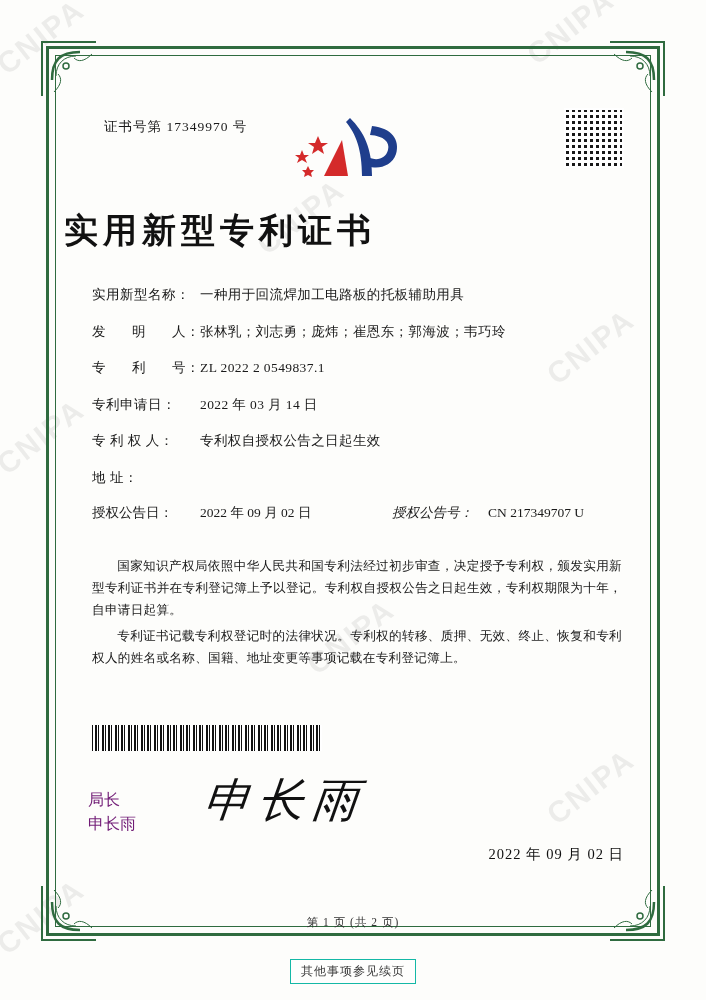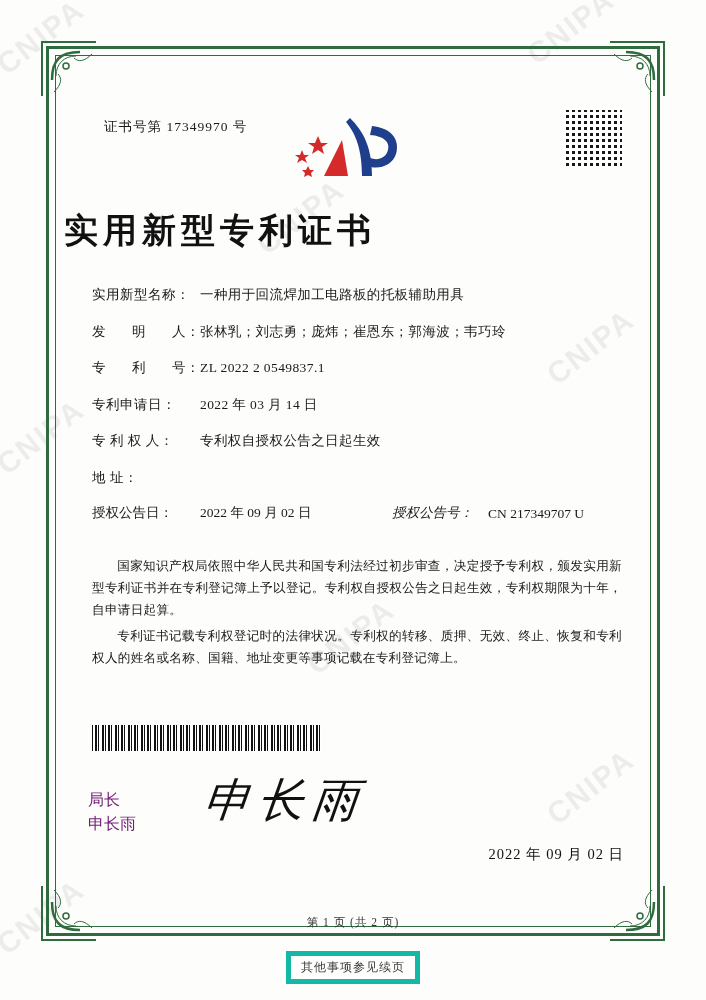--- a/index.html
+++ b/index.html
@@ -152,21 +152,21 @@
     display: block;
     margin-top: 3px;
   }
 
   .two-col {
     display: flex;
     margin-bottom: 14px;
   }
   .two-col .col {
     display: flex;
-    align-items: flex-end;
+    align-items: center;
   }
   .two-col .col.left { width: 300px; flex: 0 0 300px; }
   .two-col .col .lb { width: 108px; flex: 0 0 108px; }
   .two-col .col.right .lb { width: 96px; flex: 0 0 96px; font-style: italic; }
 
   .paras {
     position: absolute;
     left: 28px;
     right: 20px;
     top: 485px;
@@ -228,21 +228,21 @@
     letter-spacing: 1px;
   }
 
   .footer-stamp {
     position: absolute;
     left: 50%;
     transform: translateX(-50%);
     bottom: 16px;
     font-size: 12px;
     color: #3a3a3a;
-    border: 5px solid #14b8a6;
+    border: 1px solid #14b8a6;
     padding: 3px 10px;
     background: rgba(255,255,255,.6);
     letter-spacing: 1px;
     z-index: 6;
   }
 </style>
 </head>
 <body>
 
 <div class="page">

